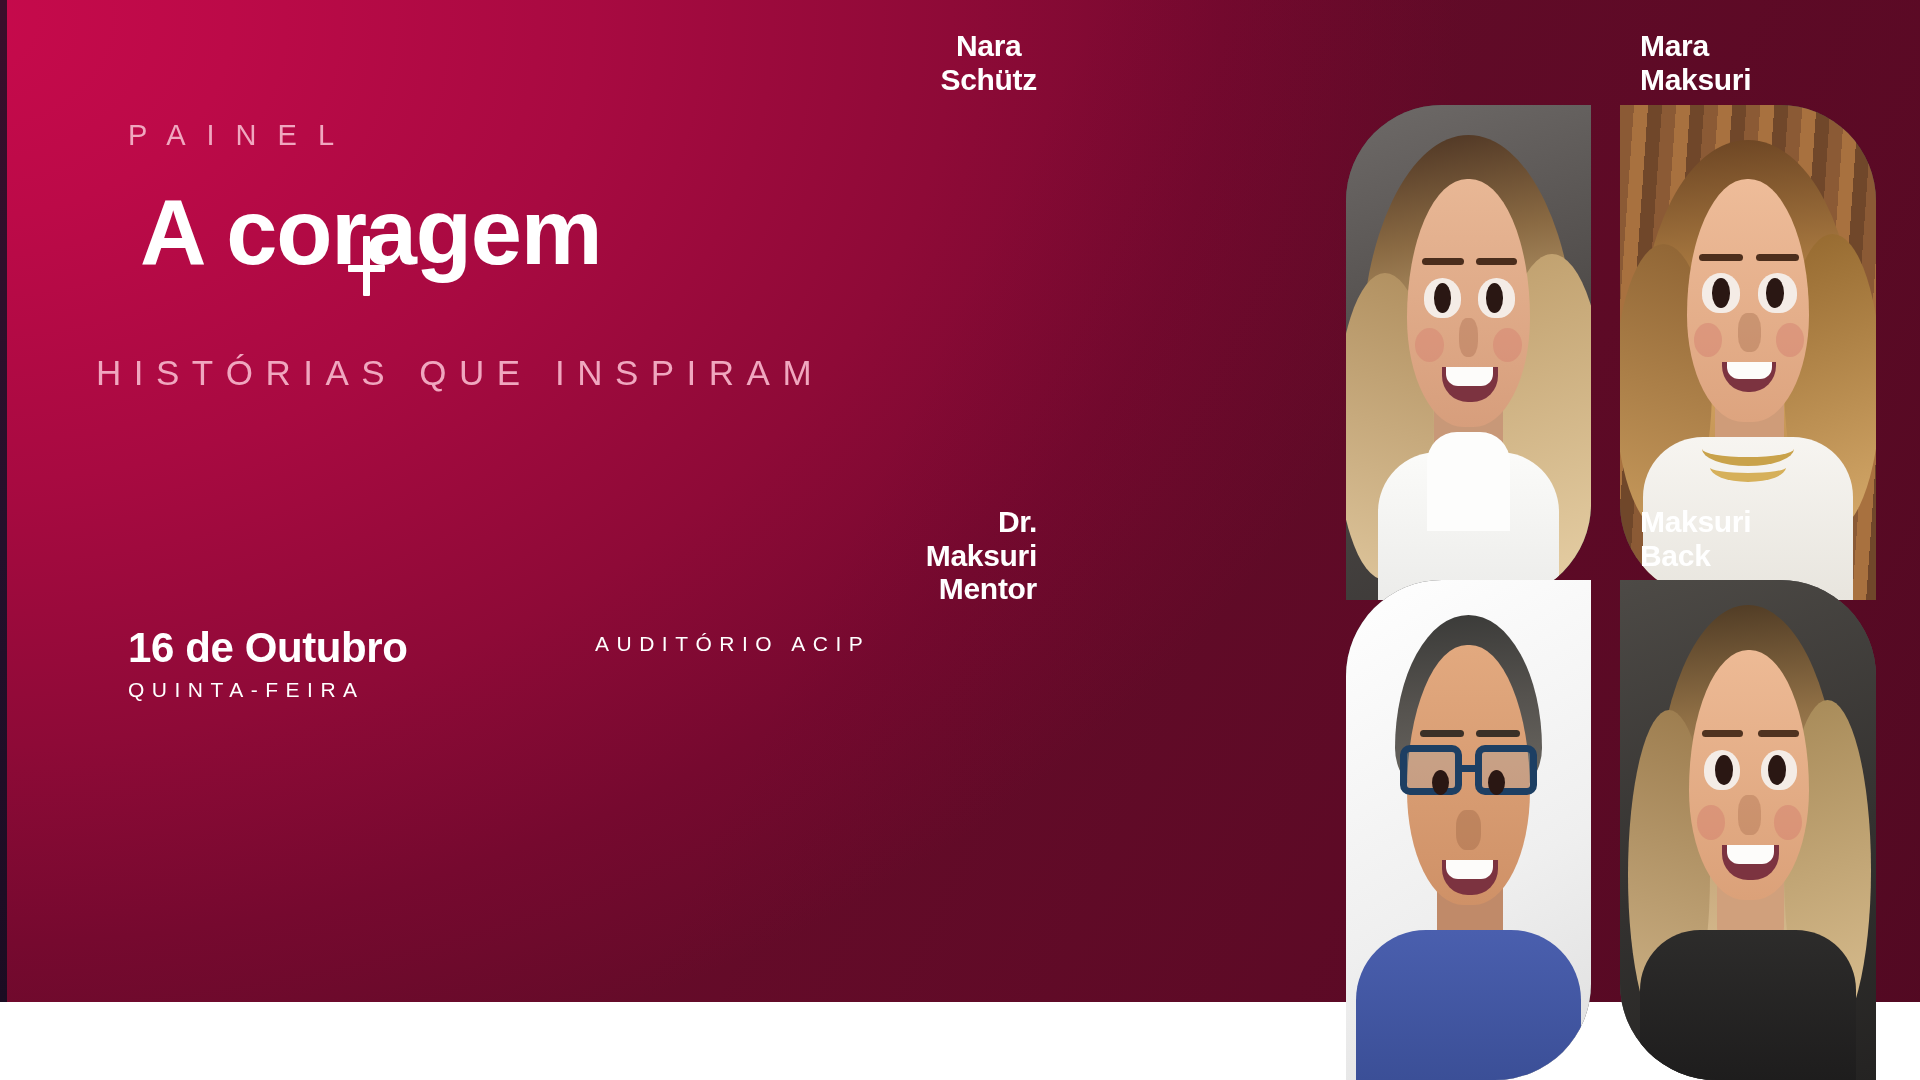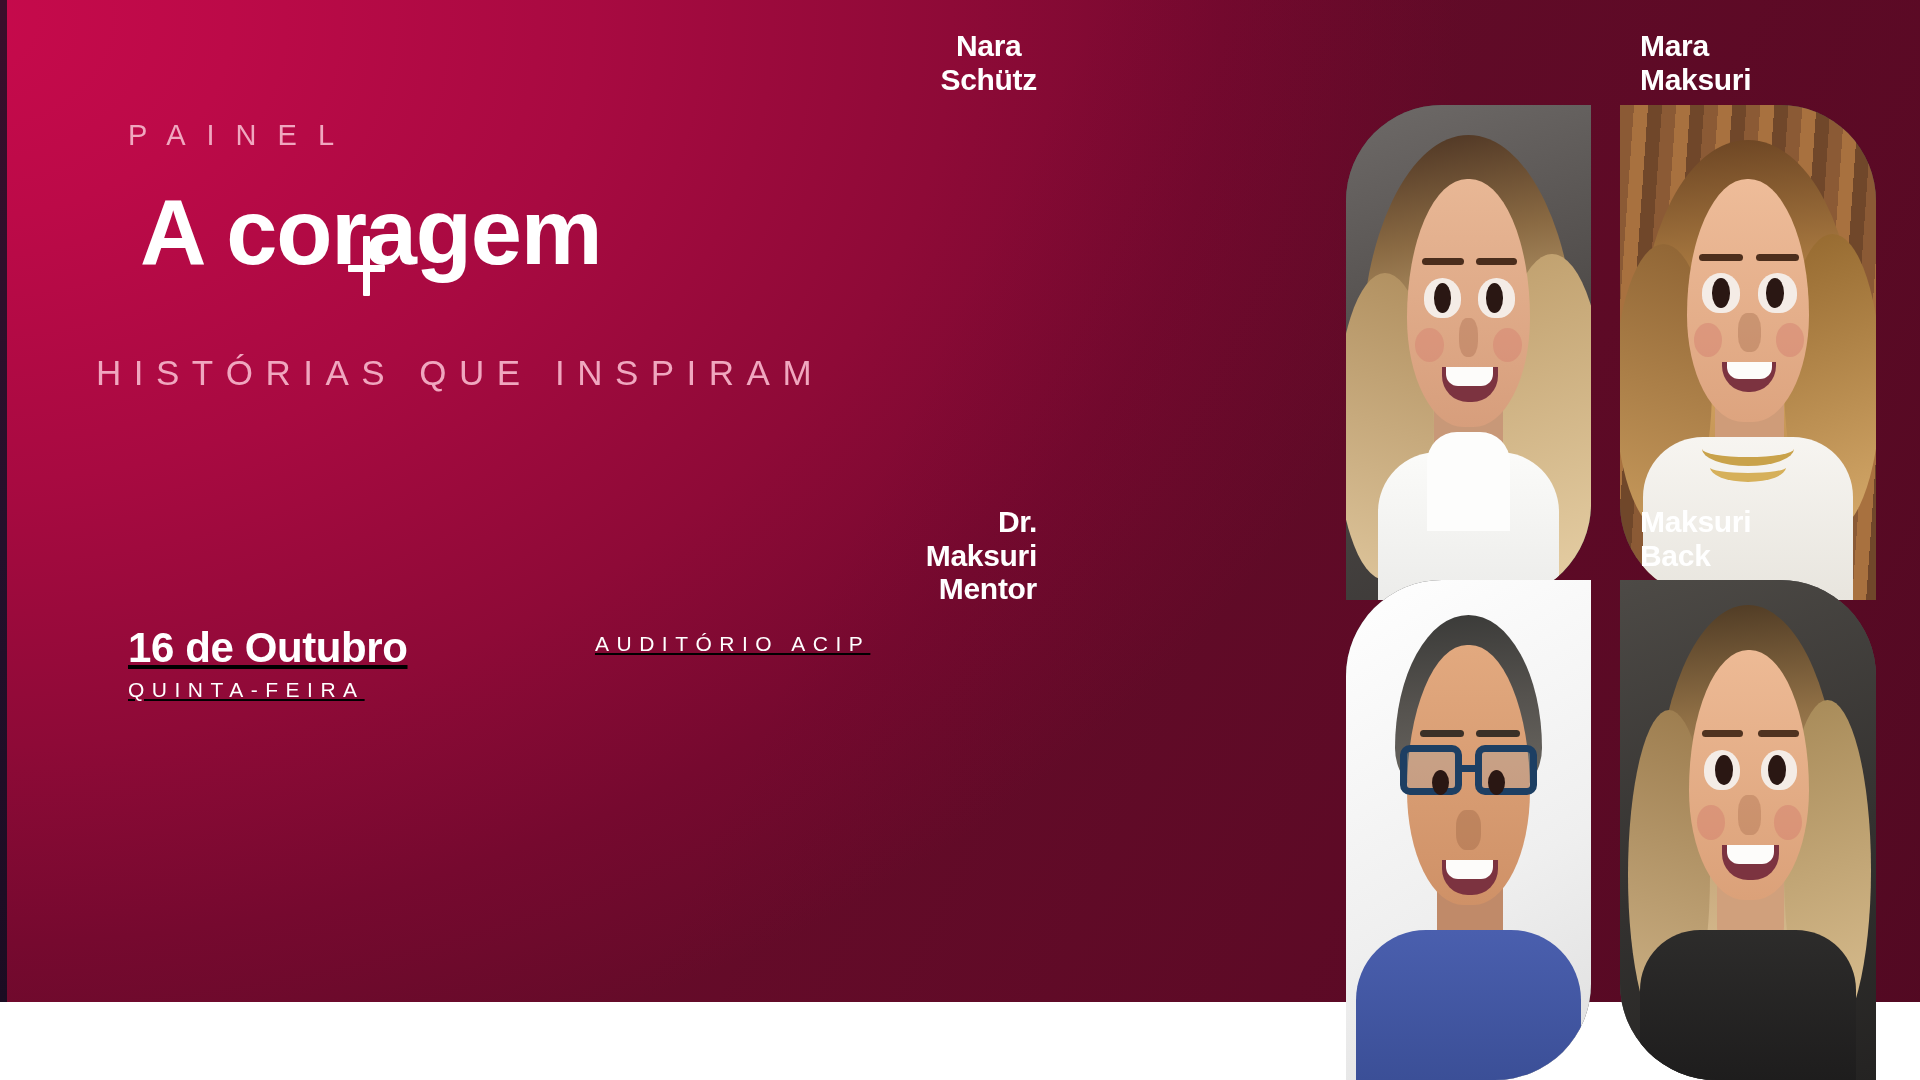--- a/index.html
+++ b/index.html
@@ -74,21 +74,21 @@
     color:#F0A7BF; line-height:1; white-space:nowrap;
   }
 
   .lede {
     position:absolute; left:92px; top:455px;
     font-size:42px; font-weight:400; color:#ffffff; line-height:1.27;
     letter-spacing:-0.3px; white-space:nowrap;
   }
 
   .meta { position:absolute; left:0; top:625px; width:1050px; }
-  .meta-col { position:absolute;text-decoration:underline; }
+  .meta-col { position:absolute; }
   .meta-col.c1 { left:128px; top:0; }
   .meta-col.c2 { left:595px; top:0; }
   .meta-title {
     font-size:42px; font-weight:700; color:#ffffff; line-height:1.1;
     letter-spacing:-0.4px; white-space:nowrap;
   }
   .meta-sub {
     margin-top:7px; font-size:21px; font-weight:400; color:#ffffff;
     letter-spacing:7.5px; line-height:1.1; white-space:nowrap;
   }

